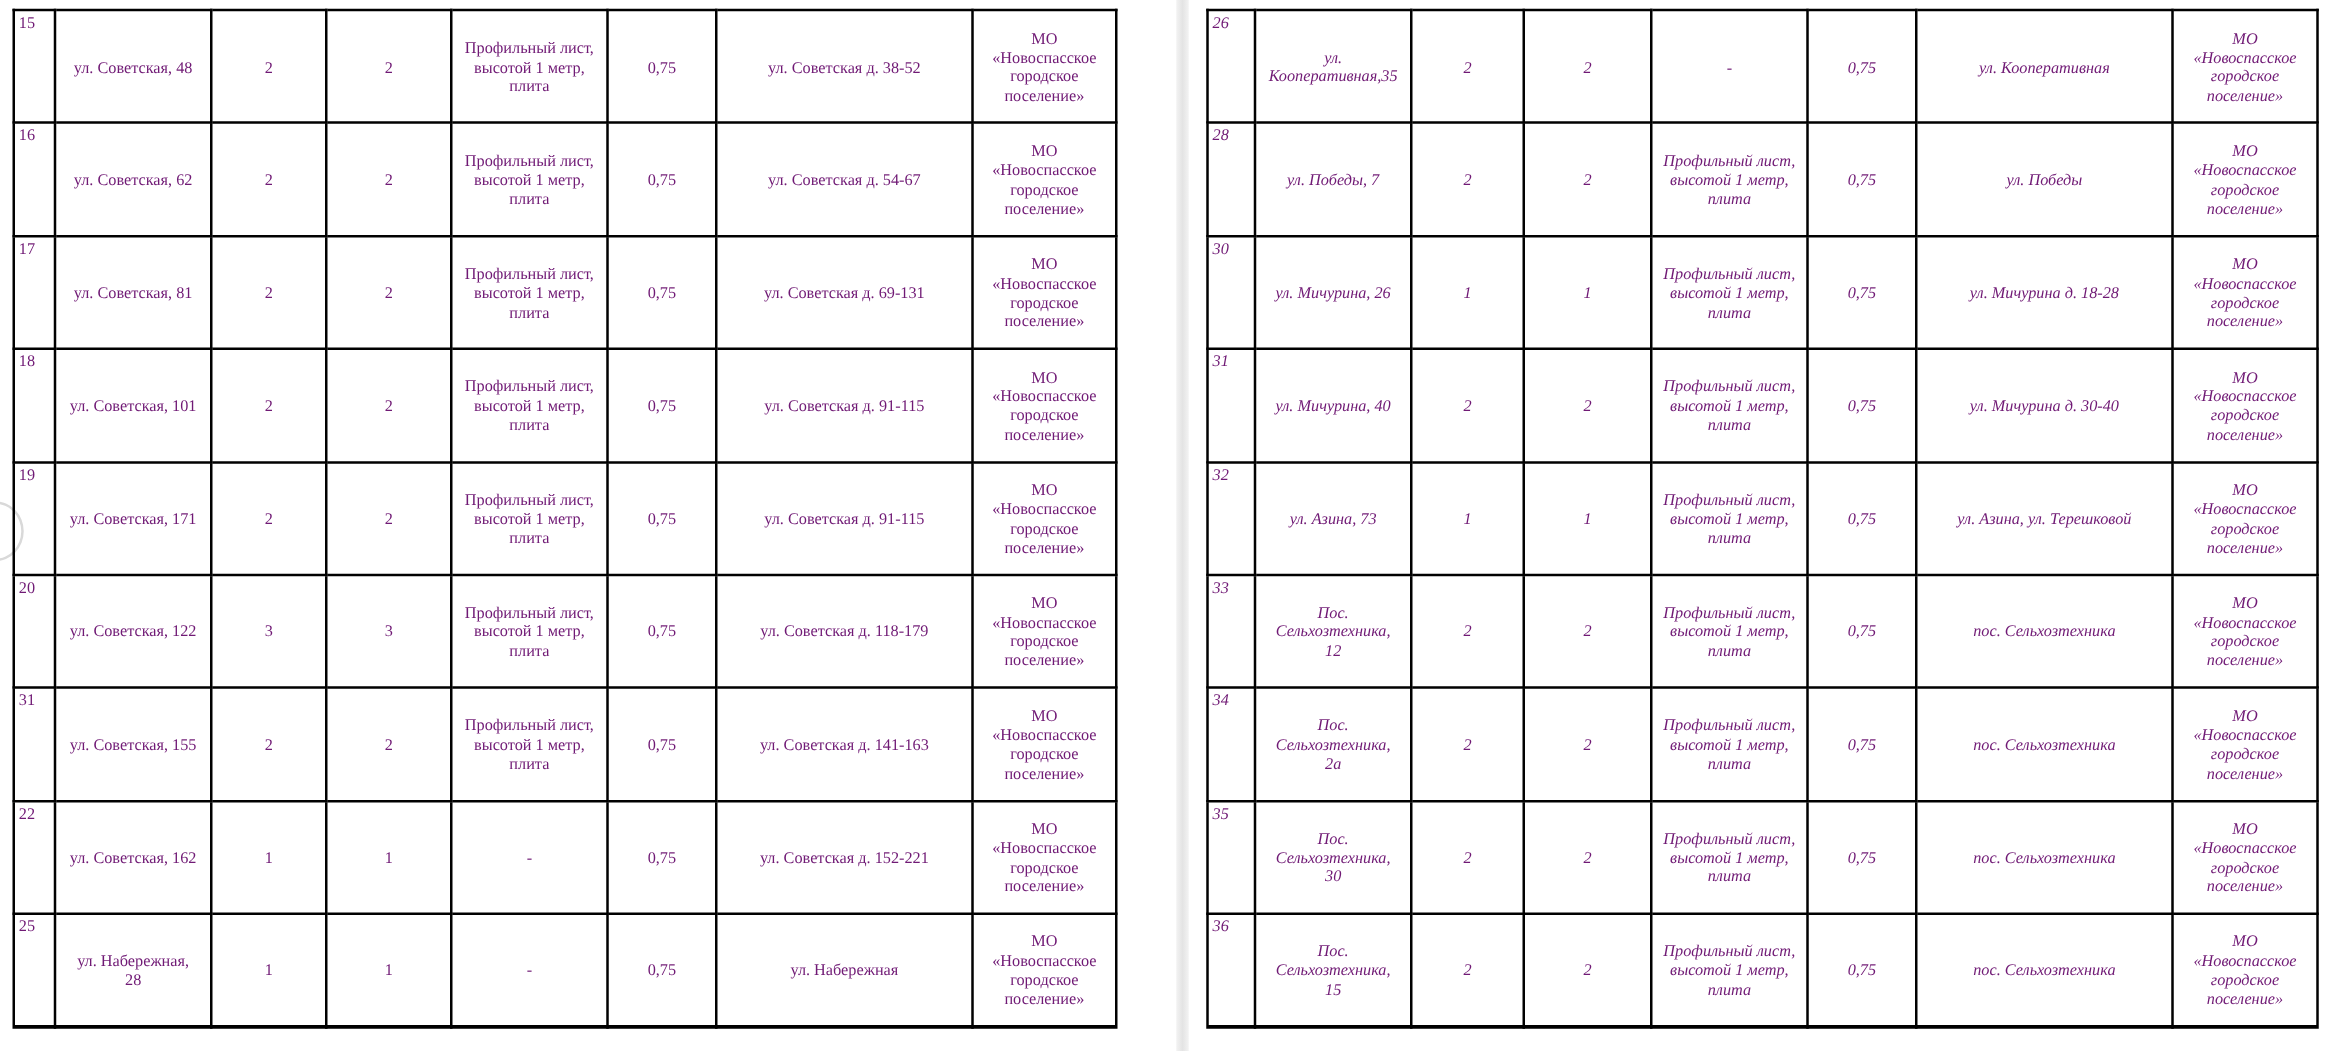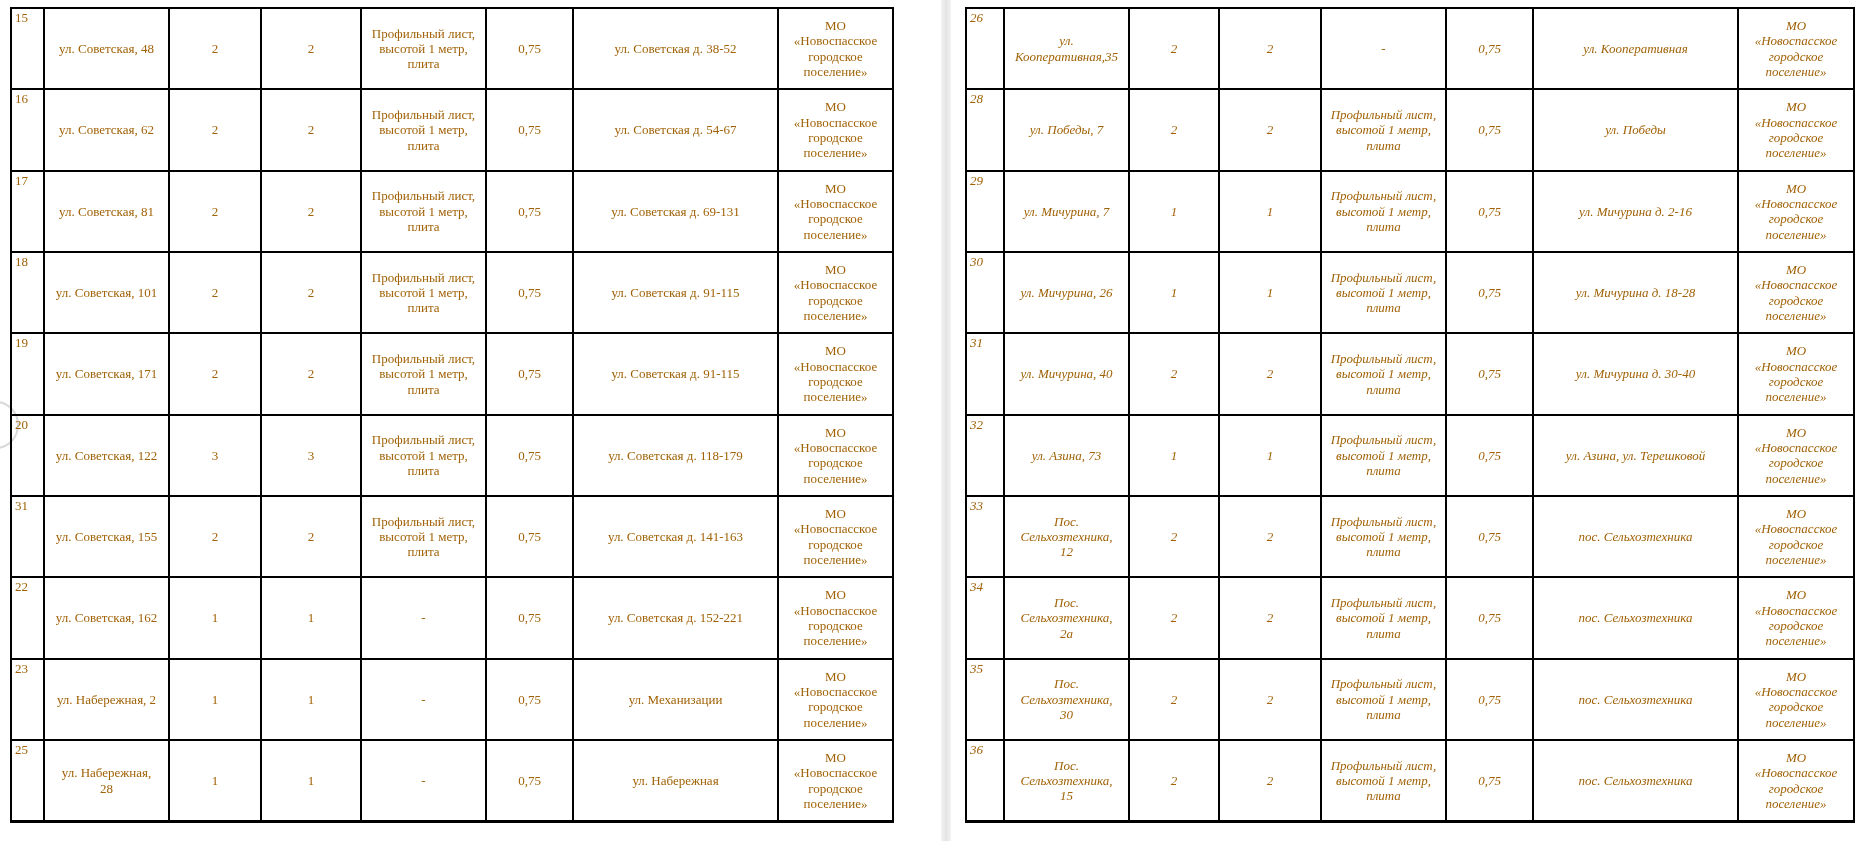--- a/index.html
+++ b/index.html
@@ -7,21 +7,21 @@
     padding: 0;
     background: #ffffff;
   }
   .canvas {
     position: relative;
     width: 1863px;
     height: 841px;
     background: #ffffff;
     overflow: hidden;
     font-family: "Liberation Serif", "DejaVu Serif", serif;
-    color: #a16207;
+    color: #701a75;
   }
   .page {
     position: absolute;
     top: 0;
     height: 841px;
     background: #ffffff;
   }
   .page-left  { left: 0;   width: 941px; }
   .page-right { left: 951px; width: 912px; }
   .page-gap {
@@ -210,33 +210,20 @@
           <td class="col-count2">1</td>
           <td class="col-construction">-</td>
           <td class="col-size">0,75</td>
           <td class="col-coverage">ул. Советская д. 152-221</td>
           <td class="col-municipality">МО
 «Новоспасское
 городское
 поселение»</td>
         </tr>
         <tr>
-          <td class="col-num">23</td>
-          <td class="col-address">ул. Набережная, 2</td>
-          <td class="col-count1">1</td>
-          <td class="col-count2">1</td>
-          <td class="col-construction">-</td>
-          <td class="col-size">0,75</td>
-          <td class="col-coverage">ул. Механизации</td>
-          <td class="col-municipality">МО
-«Новоспасское
-городское
-поселение»</td>
-        </tr>
-        <tr>
           <td class="col-num">25</td>
           <td class="col-address">ул. Набережная,
 28</td>
           <td class="col-count1">1</td>
           <td class="col-count2">1</td>
           <td class="col-construction">-</td>
           <td class="col-size">0,75</td>
           <td class="col-coverage">ул. Набережная</td>
           <td class="col-municipality">МО
 «Новоспасское
@@ -281,35 +268,20 @@
 высотой 1 метр,
 плита</td>
           <td class="col-size">0,75</td>
           <td class="col-coverage">ул. Победы</td>
           <td class="col-municipality">МО
 «Новоспасское
 городское
 поселение»</td>
         </tr>
         <tr>
-          <td class="col-num">29</td>
-          <td class="col-address">ул. Мичурина, 7</td>
-          <td class="col-count1">1</td>
-          <td class="col-count2">1</td>
-          <td class="col-construction">Профильный лист,
-высотой 1 метр,
-плита</td>
-          <td class="col-size">0,75</td>
-          <td class="col-coverage">ул. Мичурина д. 2-16</td>
-          <td class="col-municipality">МО
-«Новоспасское
-городское
-поселение»</td>
-        </tr>
-        <tr>
           <td class="col-num">30</td>
           <td class="col-address">ул. Мичурина, 26</td>
           <td class="col-count1">1</td>
           <td class="col-count2">1</td>
           <td class="col-construction">Профильный лист,
 высотой 1 метр,
 плита</td>
           <td class="col-size">0,75</td>
           <td class="col-coverage">ул. Мичурина д. 18-28</td>
           <td class="col-municipality">МО

